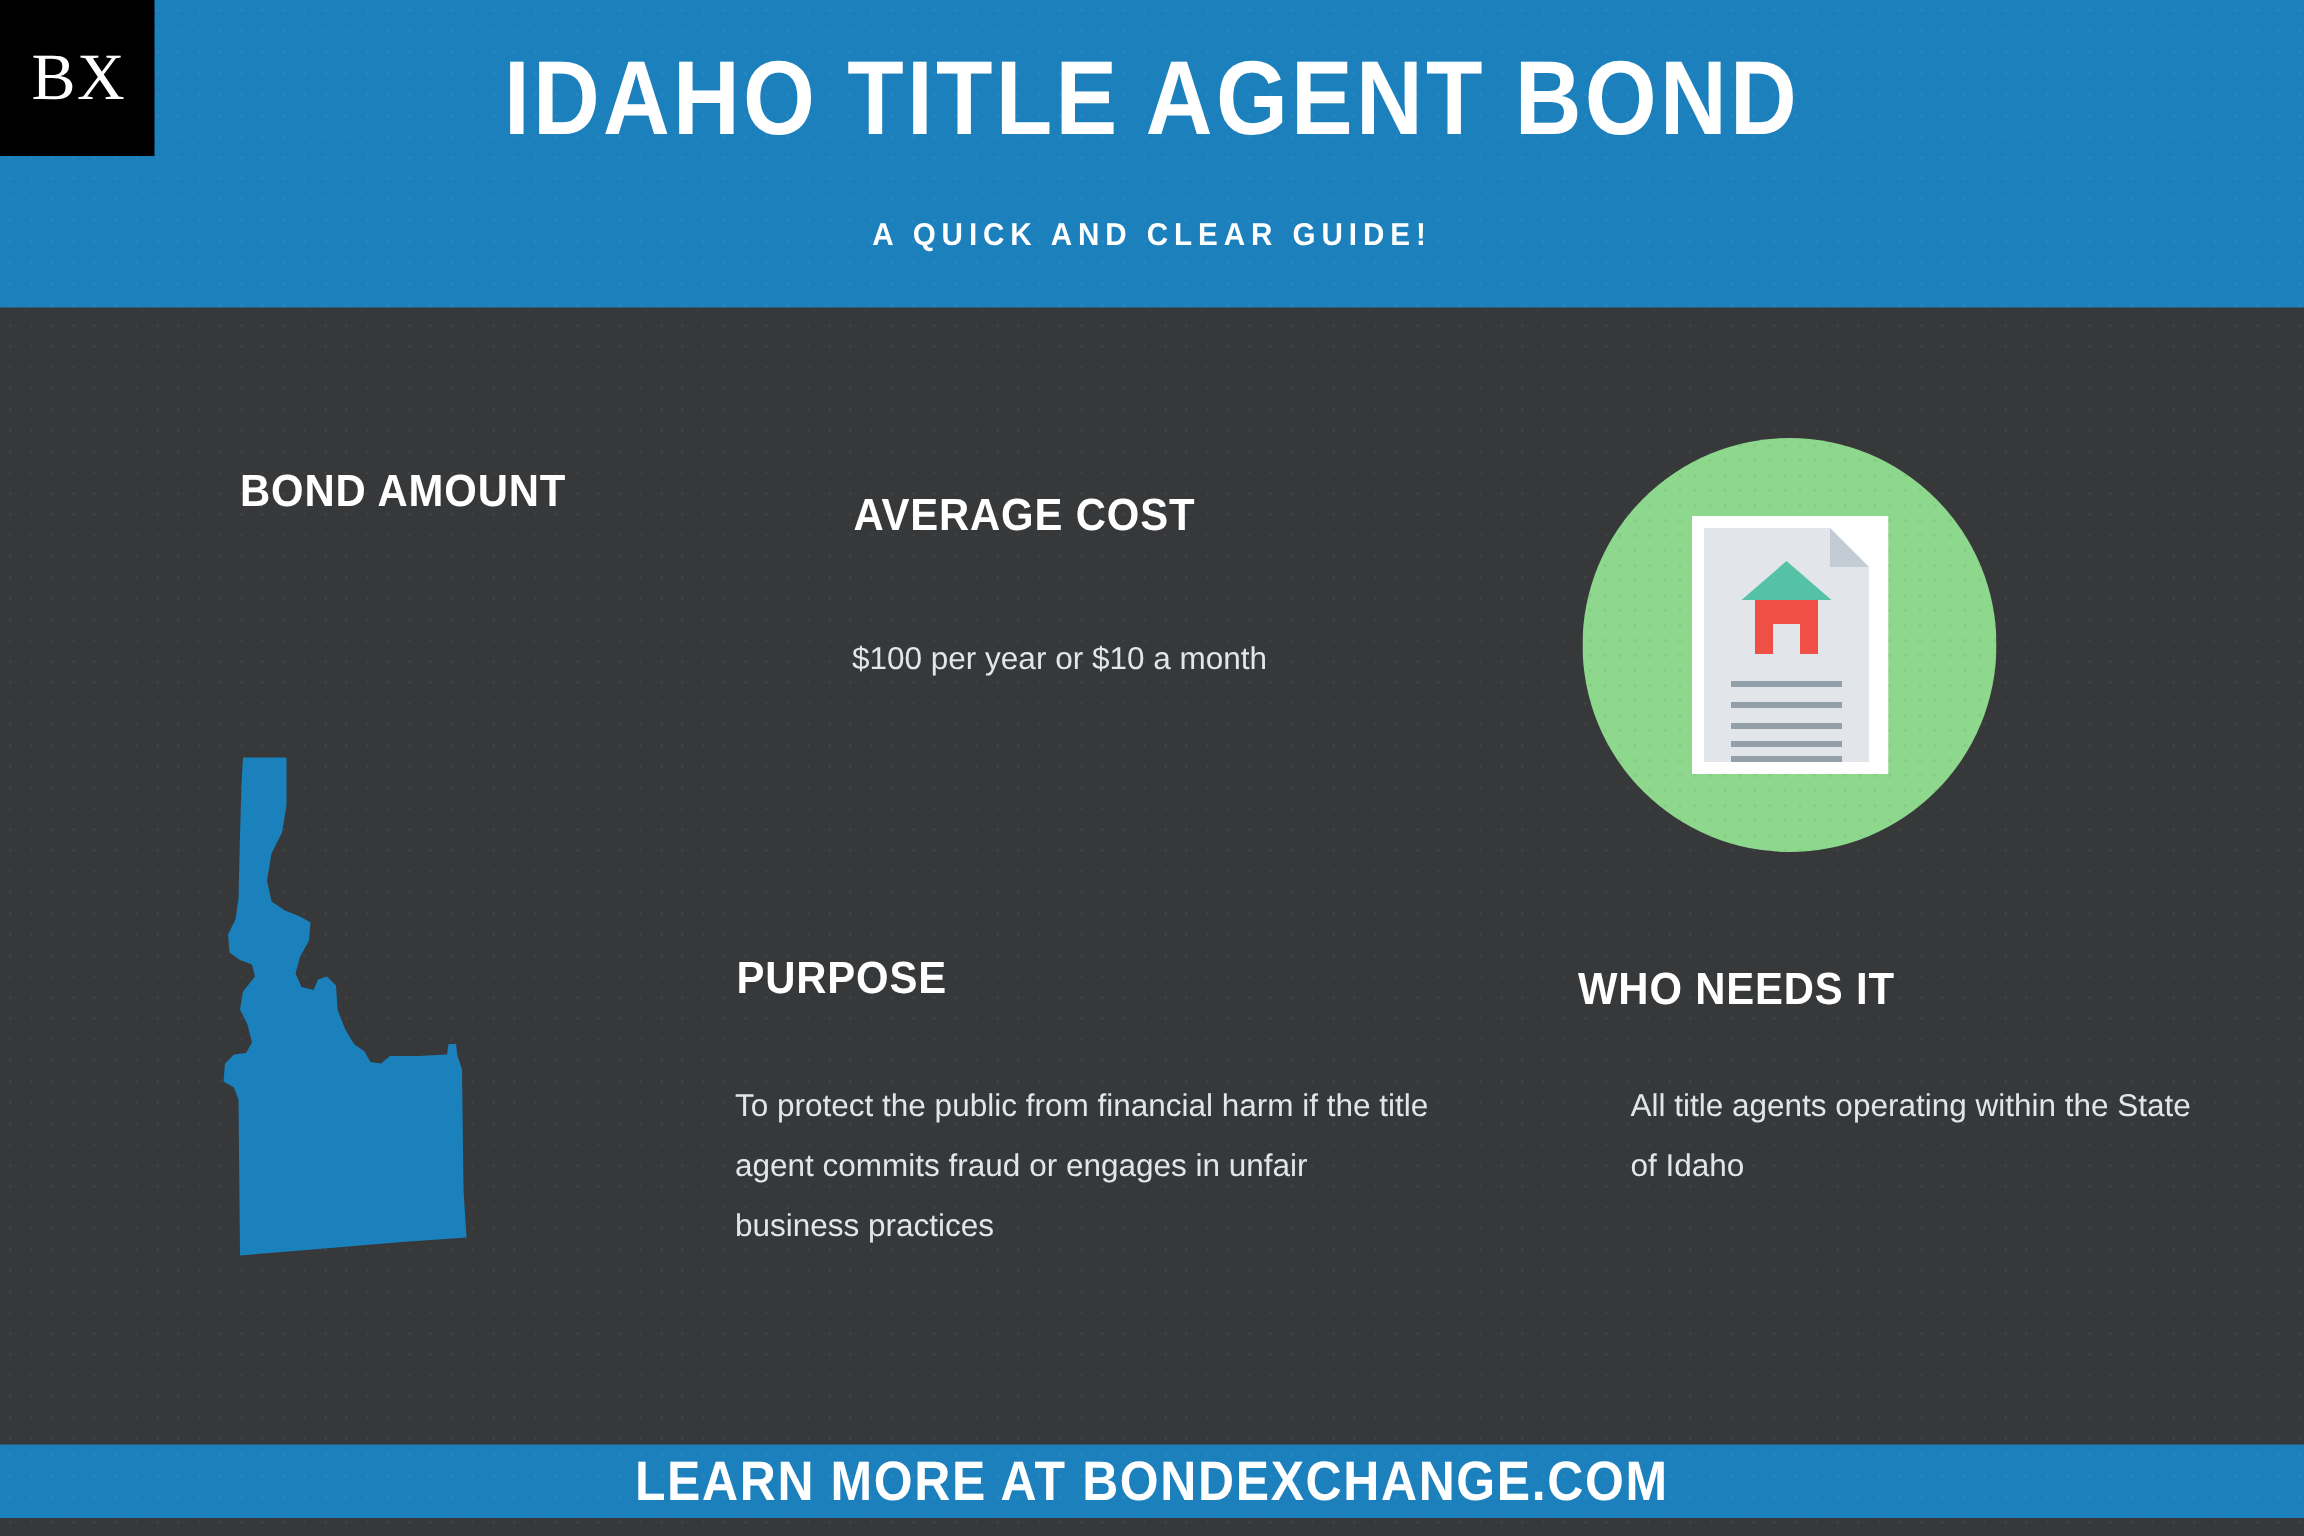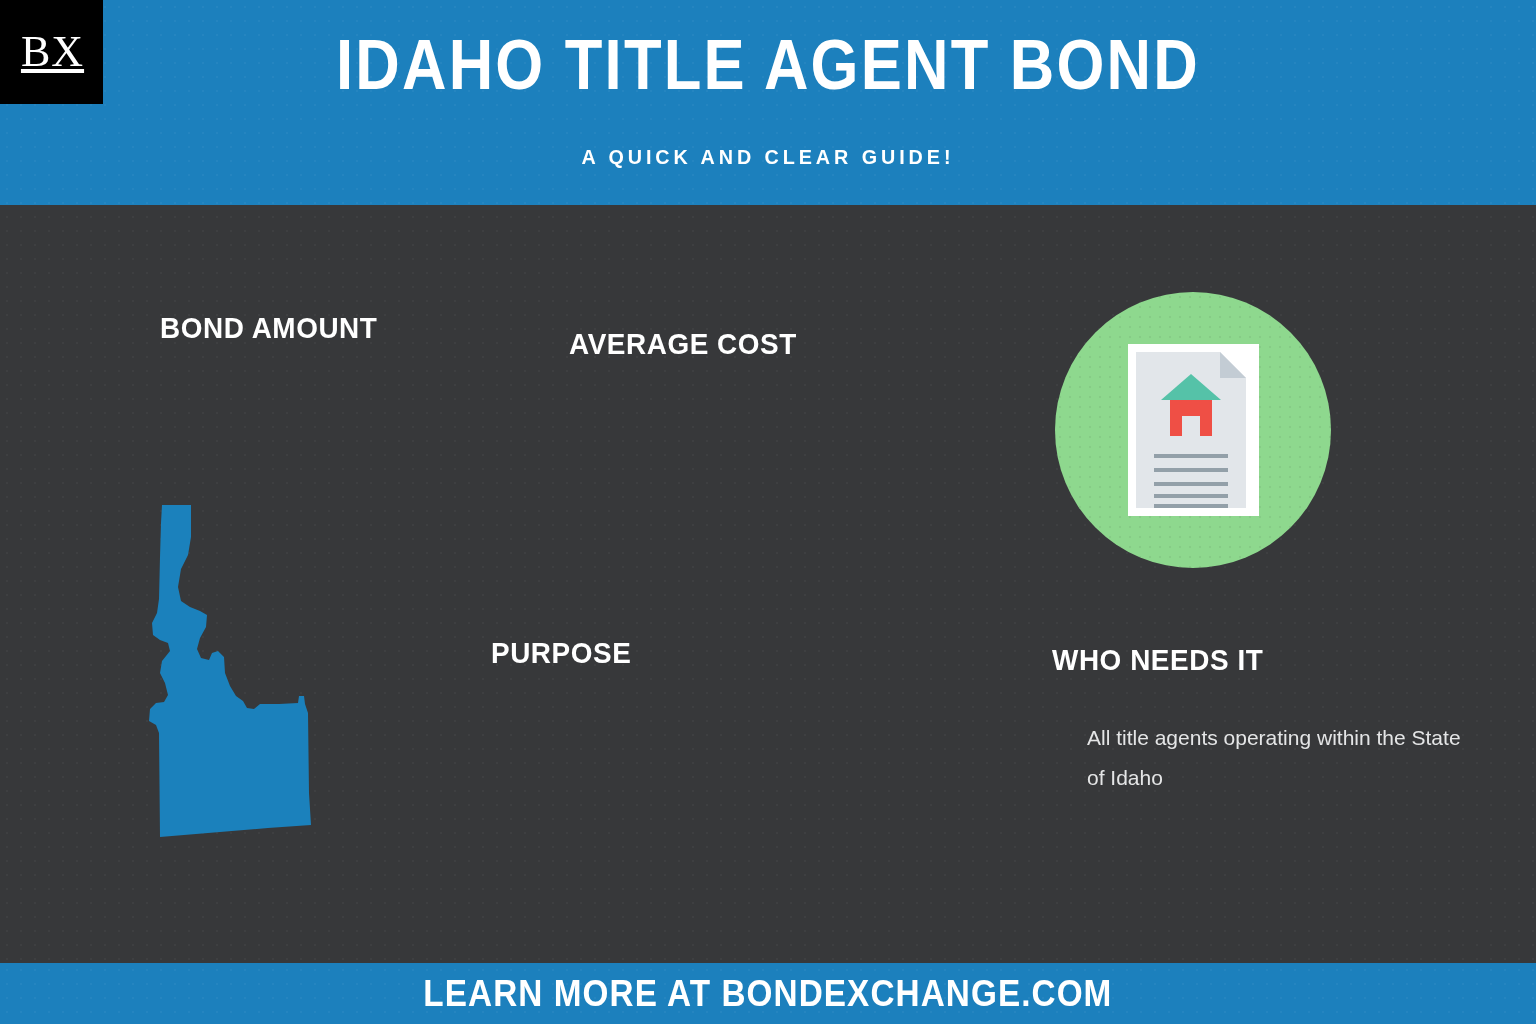--- a/index.html
+++ b/index.html
@@ -32,21 +32,20 @@
     display:flex; align-items:center; justify-content:center;
   }
   .logo-text {
     font-family:"Liberation Serif", serif;
     color:#ffffff;
     font-size:44px;
     font-weight:400;
     letter-spacing:1px;
     line-height:1;
     padding-left:2px;
-    text-decoration:underline;
   }
   .header-title {
     position:absolute; left:0; top:30px; width:1536px;
     text-align:center;
     color:#ffffff;
     font-size:70px;
     font-weight:bold;
     letter-spacing:2.5px;
     line-height:1;
     transform:scaleX(0.88);
@@ -117,21 +116,21 @@
   }
   .doc-wrap {
     position:absolute;
     left:1128px; top:344px;
     width:131px; height:172px;
   }
 
   
   .footer {
     position:absolute; left:0; top:963px;
-    width:1536px; height:61px;
+    width:1536px; height:49px;
     background:#1c80bd;
     background-image:radial-gradient(rgba(255,255,255,0.04) 1px, transparent 1px);
     background-size:14px 14px;
     display:flex; align-items:center; justify-content:center;
   }
   .footer-text {
     color:#ffffff;
     font-size:37px;
     font-weight:bold;
     letter-spacing:1.2px;
@@ -149,22 +148,24 @@
     <div class="logo-box">
       <span class="logo-text">BX</span>
     </div>
     <div class="header-title">IDAHO TITLE AGENT BOND</div>
     <div class="header-sub">A QUICK AND CLEAR GUIDE!</div>
   </div>
 
   <div class="sec-head s-bond-head">BOND AMOUNT</div>
 
   <div class="sec-head s-cost-head">AVERAGE COST</div>
+  <div class="sec-body s-cost-body">$100 per year or $10 a month</div>
 
   <div class="sec-head s-purpose-head">PURPOSE</div>
+  <div class="sec-body s-purpose-body">To protect the public from financial harm if the title agent commits fraud or engages in unfair business practices</div>
 
   <div class="sec-head s-who-head">WHO NEEDS IT</div>
   <div class="sec-body s-who-body">All title agents operating within the State of Idaho</div>
 
   <svg class="idaho" viewBox="0 0 222 338">
     <path fill="#1b81bc" d="
       M 14,2
       L 43,2
       L 43,34
       L 40,52

